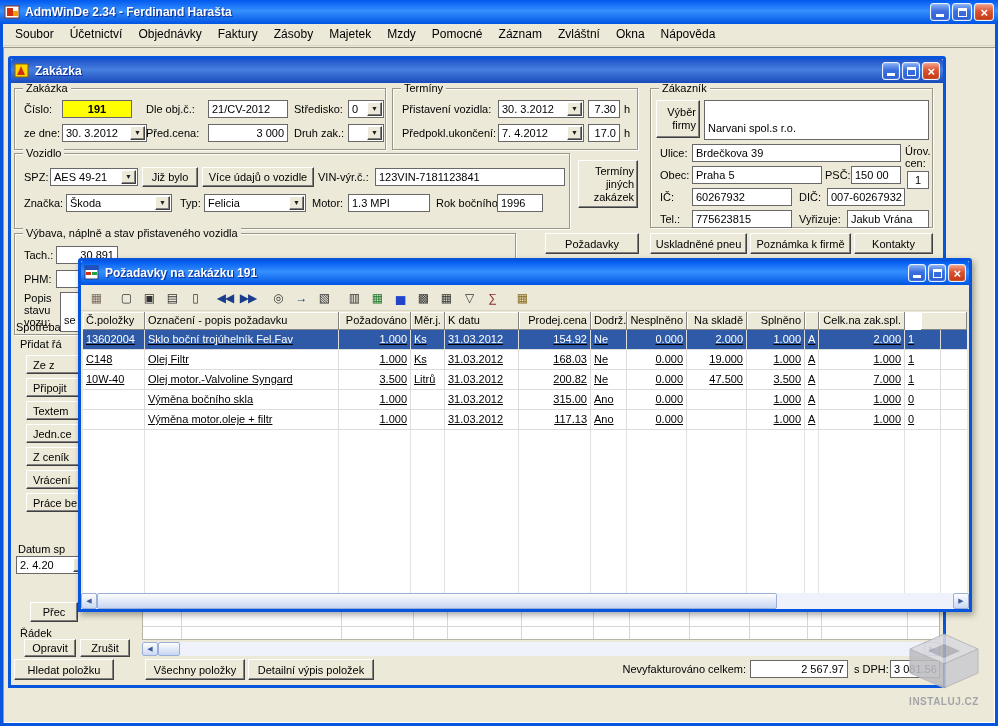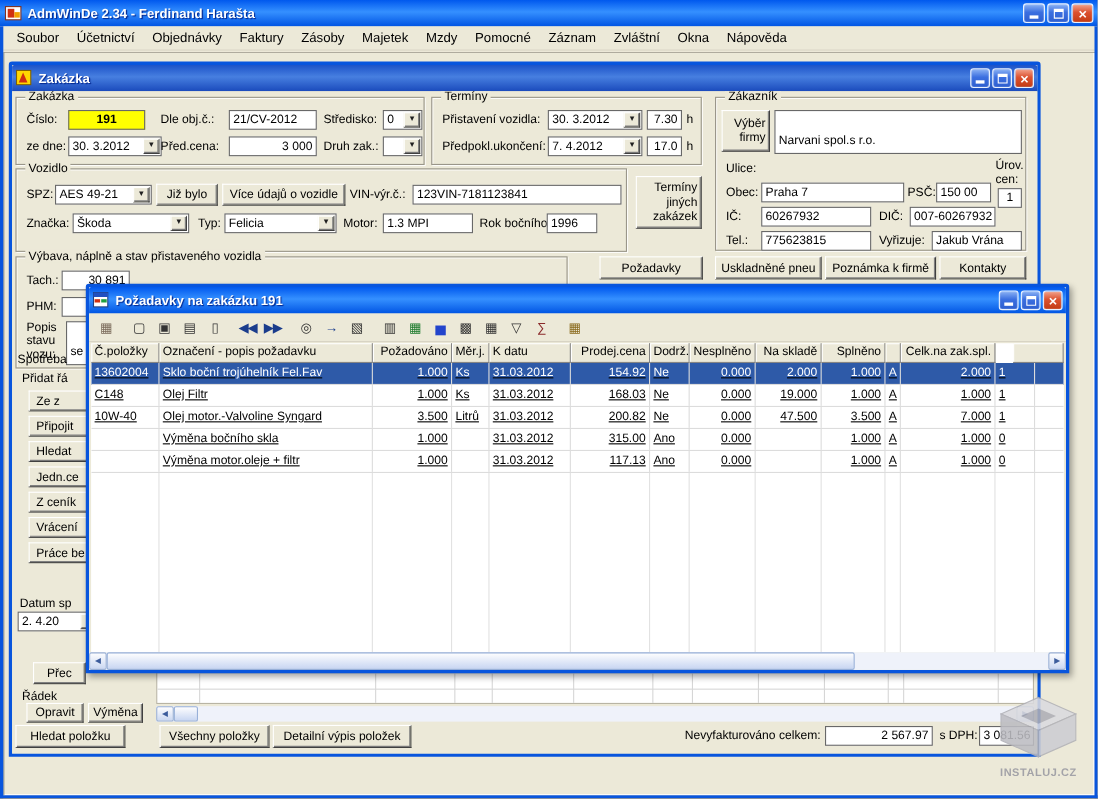--- a/index.html
+++ b/index.html
@@ -218,22 +218,23 @@
         <span class="fld combo" style="left:105px;top:35px;width:86px"><span>7. 4.2012</span><span class="dbtn"></span></span>
         <span class="fld right" style="left:195px;top:35px;width:32px">17.0</span>
         <span class="lbl" style="left:231px;top:35px">h</span>
       </div>
 
       <div class="grp" style="left:639px;top:5px;width:283px;height:140px">
         <span class="grp-legend">Zákazník</span>
         <span class="btn wrap abs" style="left:5px;top:11px;width:44px;height:38px">Výběr firmy</span>
         <span class="box" style="left:53px;top:11px;width:225px;height:38px">Narvani spol.s r.o.</span>
         <span class="lbl" style="left:9px;top:55px">Ulice:</span>
+        <span class="fld" style="left:41px;top:55px;width:209px">Brdečkova 39</span>
         <span class="lbl" style="left:9px;top:77px">Obec:</span>
-        <span class="fld" style="left:41px;top:77px;width:130px">Praha 7</span>
+        <span class="fld" style="left:41px;top:77px;width:130px">Praha 5</span>
         <span class="lbl" style="left:174px;top:77px">PSČ:</span>
         <span class="fld" style="left:200px;top:77px;width:50px">150 00</span>
         <span class="lbl" style="left:9px;top:99px">IČ:</span>
         <span class="fld" style="left:41px;top:99px;width:100px">60267932</span>
         <span class="lbl" style="left:148px;top:99px">DIČ:</span>
         <span class="fld" style="left:176px;top:99px;width:78px">007-60267932</span>
         <span class="lbl" style="left:9px;top:121px">Tel.:</span>
         <span class="fld" style="left:41px;top:121px;width:100px">775623815</span>
         <span class="lbl" style="left:148px;top:121px">Vyřizuje:</span>
         <span class="fld" style="left:196px;top:121px;width:82px">Jakub Vrána</span>
@@ -278,32 +279,32 @@
       <span class="btn abs" style="left:639px;top:150px;width:97px;height:21px">Uskladněné pneu</span>
       <span class="btn abs" style="left:739px;top:150px;width:101px;height:21px">Poznámka k firmě</span>
       <span class="btn abs" style="left:843px;top:150px;width:79px;height:21px">Kontakty</span>
 
       <span class="lbl" style="left:5px;top:235px">Spotřeba</span>
       <span class="lbl" style="left:9px;top:252px">Přidat řá</span>
       <div class="lp-btns">
 
       <span class="btn lp-btn">Ze z</span>
           <span class="btn lp-btn">Připojit</span>
-          <span class="btn lp-btn">Hledat</span>
+          <span class="btn lp-btn">Textem</span>
           <span class="btn lp-btn">Jedn.ce</span>
           <span class="btn lp-btn">Z ceník</span>
           <span class="btn lp-btn">Vrácení</span>
           <span class="btn lp-btn">Práce be</span>
         </div>
       <span class="lbl" style="left:7px;top:457px">Datum sp</span>
       <span class="fld combo" style="left:5px;top:473px;width:74px"><span>2. 4.20</span><span class="dbtn"></span></span>
       <span class="btn abs" style="left:19px;top:519px;width:48px;height:20px">Přec</span>
       <span class="lbl" style="left:9px;top:541px">Řádek</span>
       <span class="btn abs" style="left:13px;top:556px;width:52px;height:18px">Opravit</span>
-      <span class="btn abs" style="left:69px;top:556px;width:50px;height:18px">Výměna</span>
+      <span class="btn abs" style="left:69px;top:556px;width:50px;height:18px">Zrušit</span>
 
       <div class="remnant" style="left:131px;top:528px;width:798px;height:29px">
         <span class="vl" style="left:38px"></span>
           <span class="vl" style="left:198px"></span>
         <span class="vl" style="left:270px"></span>
           <span class="vl" style="left:304px"></span>
         <span class="vl" style="left:378px"></span>
           <span class="vl" style="left:450px"></span>
         <span class="vl" style="left:486px"></span>
           <span class="vl" style="left:546px"></span>

